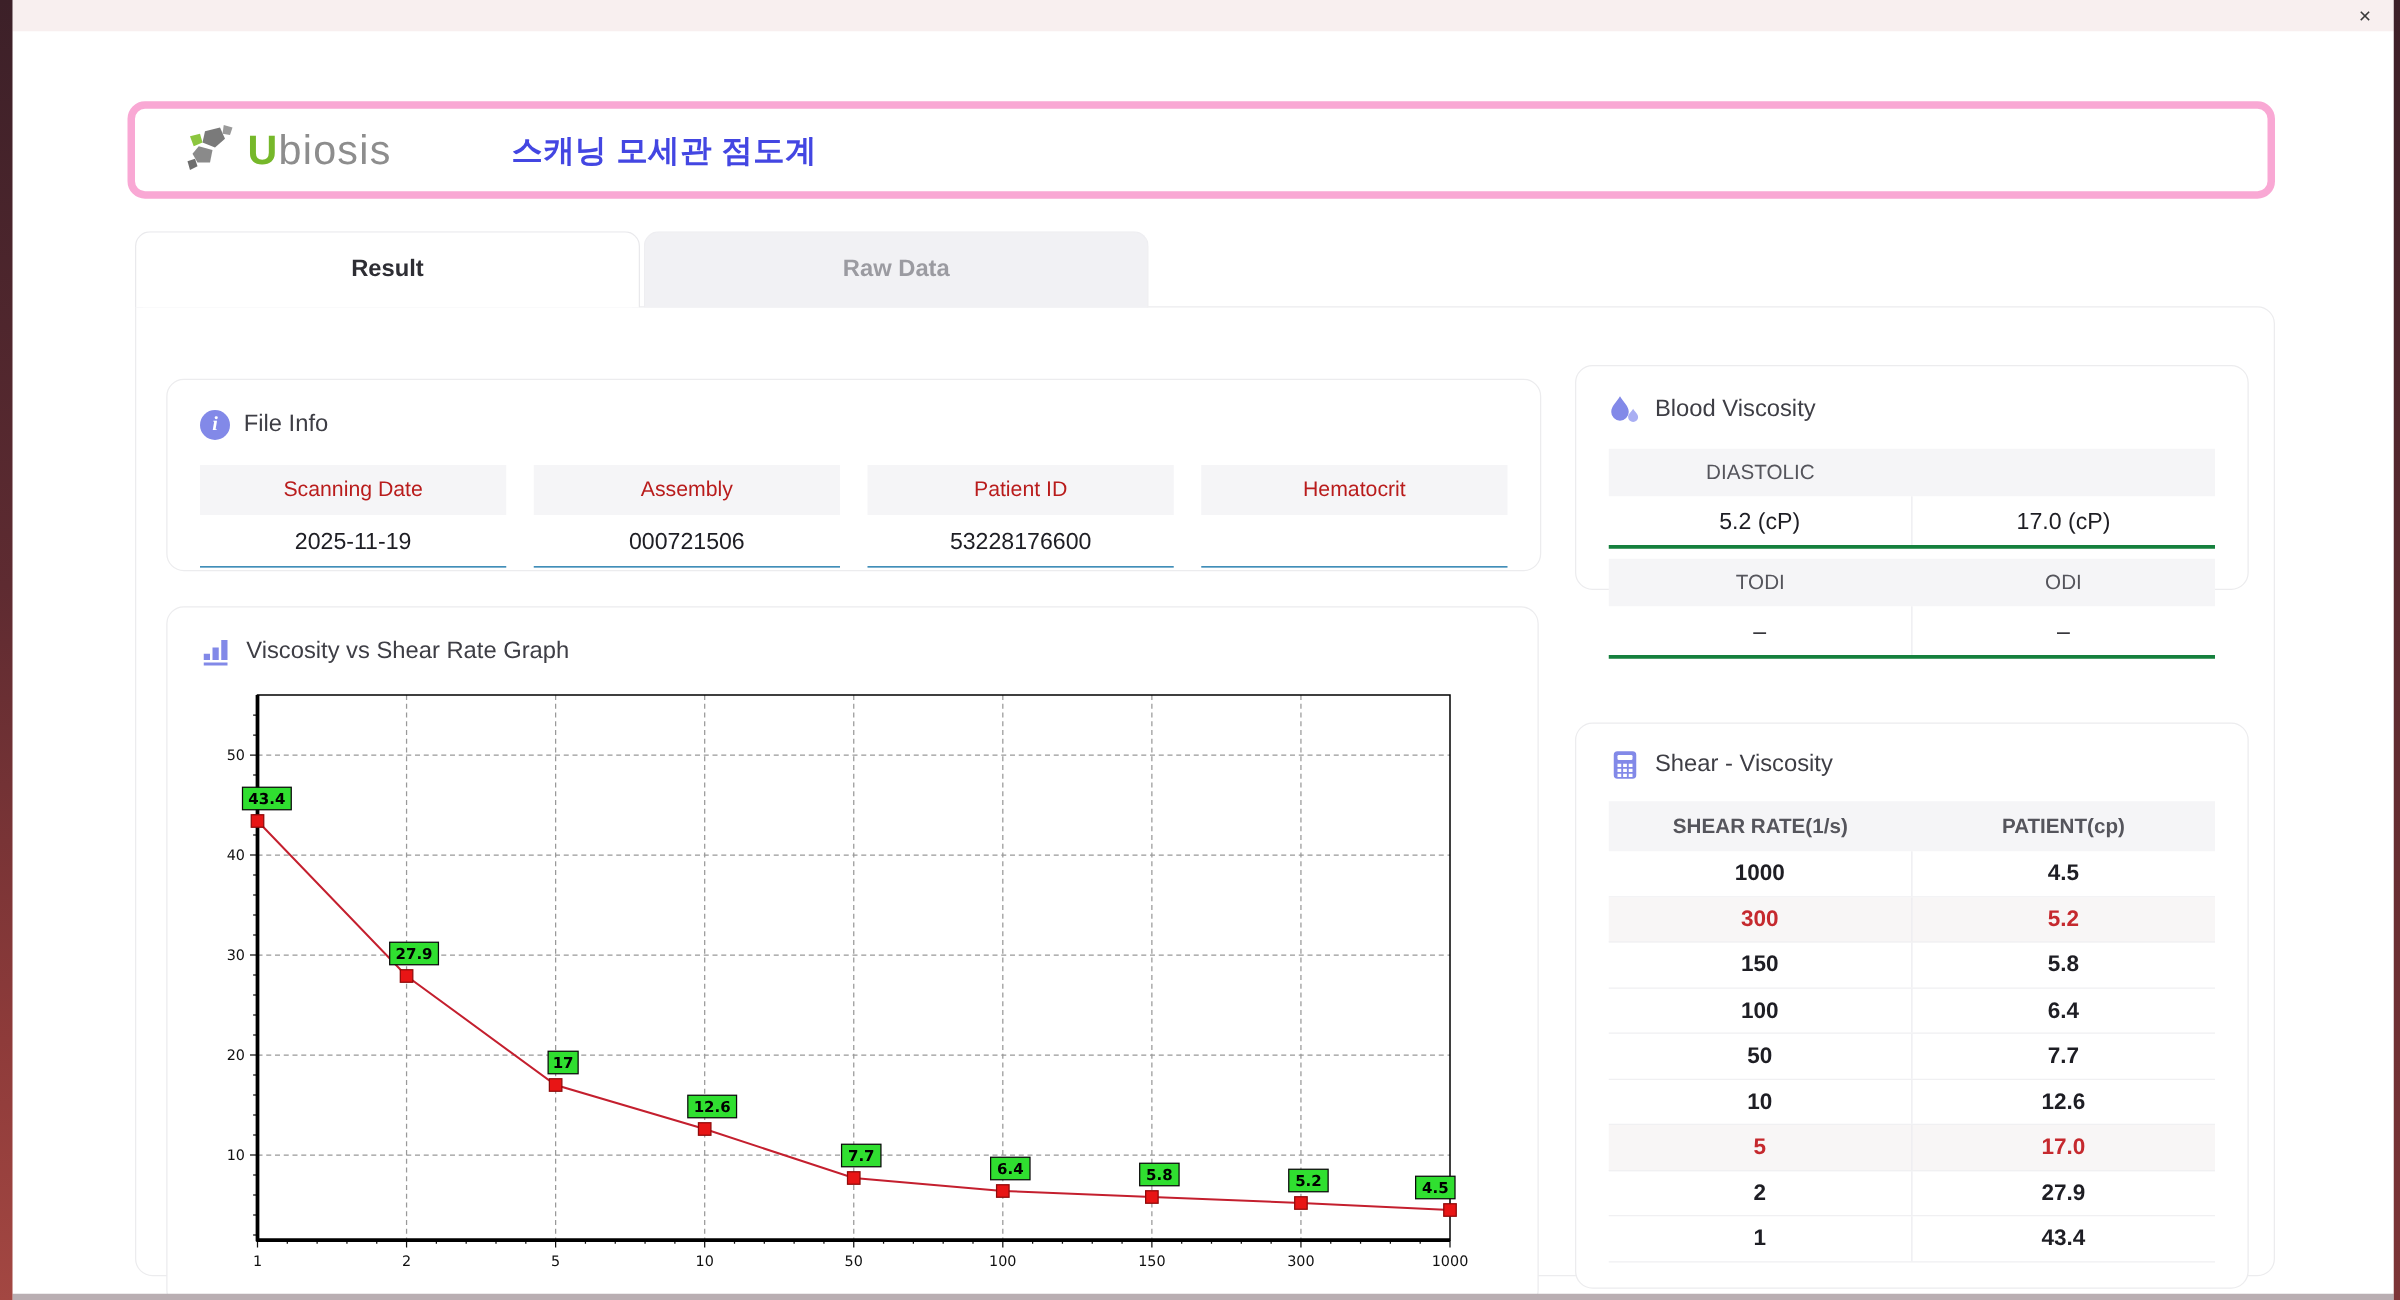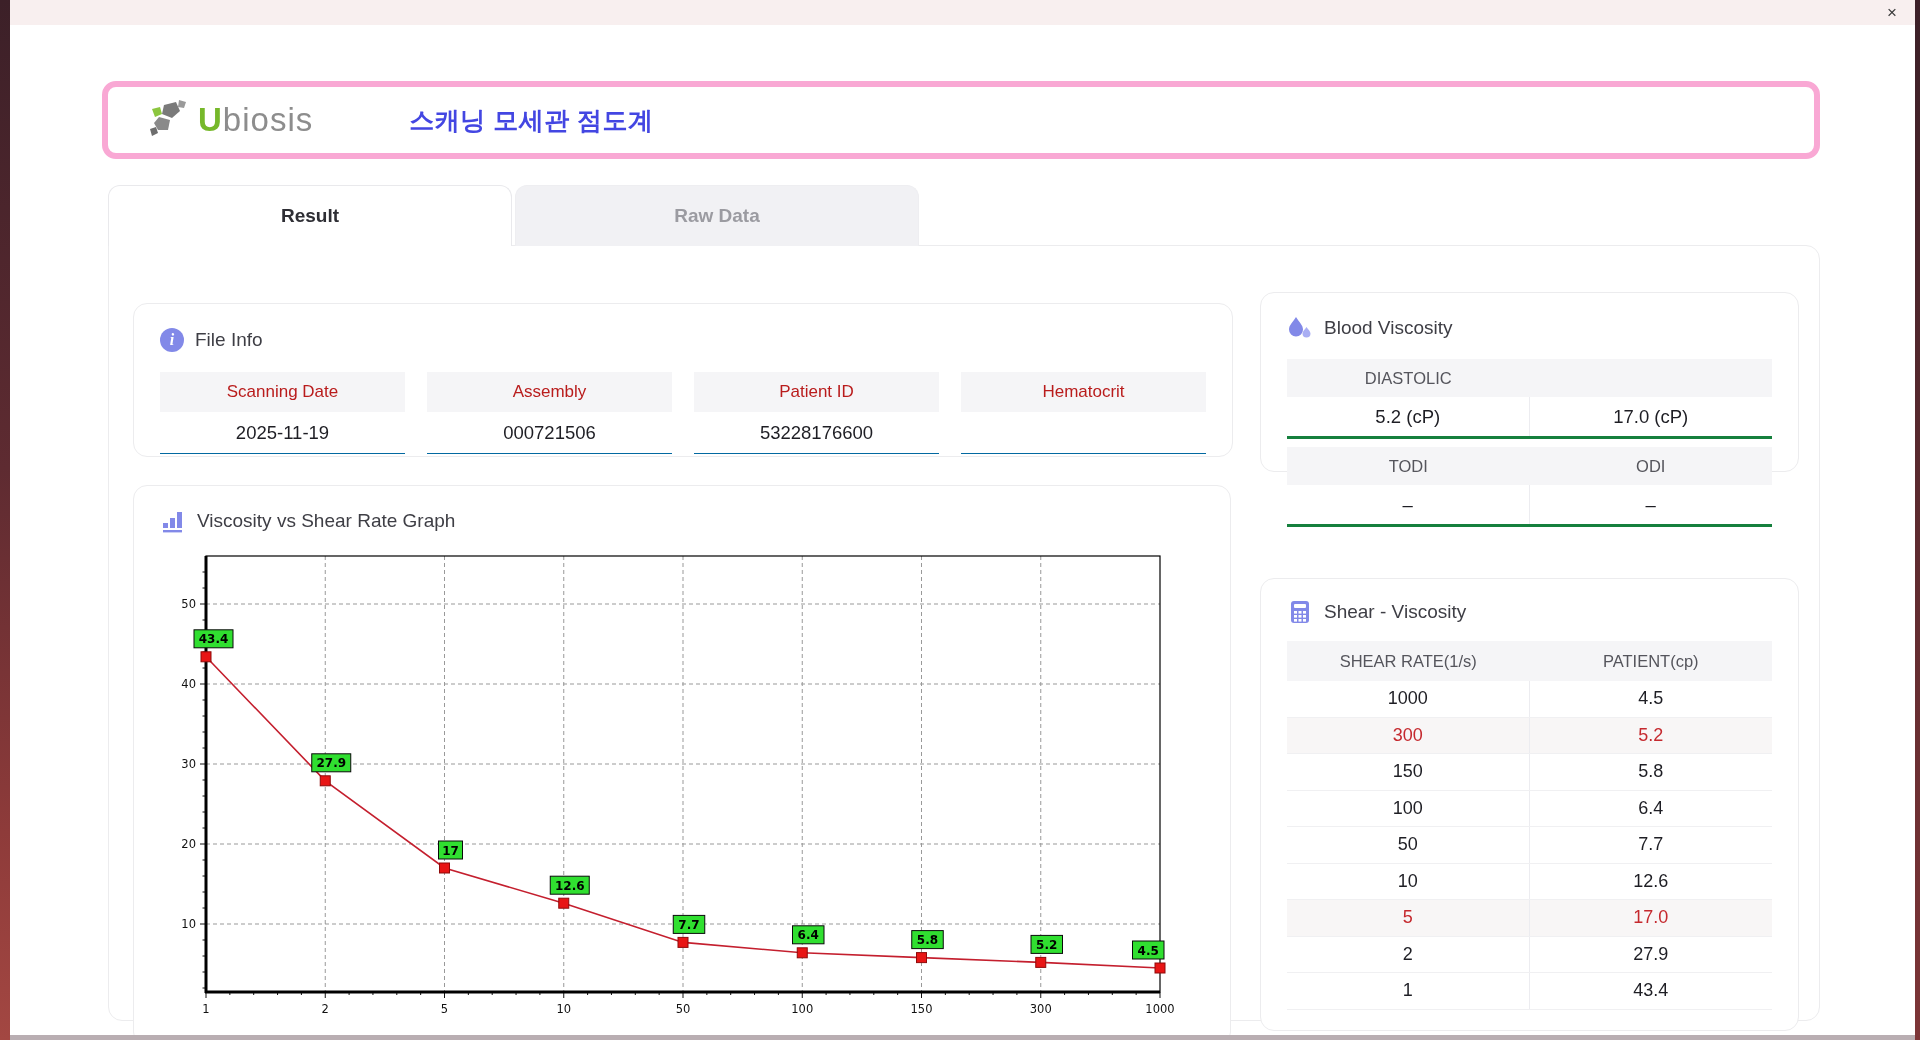--- a/index.html
+++ b/index.html
@@ -64,21 +64,21 @@
   
   .bv-table { margin-top:18px; }
   .bv-head { display:grid; grid-template-columns:1fr 1fr; background:#f5f5f7; height:38px; }
   .bv-head > div { display:flex; align-items:center; justify-content:center; font-size:16.5px; color:#55555c; }
   .bv-vals { display:grid; grid-template-columns:1fr 1fr; height:42px; border-bottom:3px solid #15803d; }
   .bv-vals > div { display:flex; align-items:center; justify-content:center; font-size:18.5px; color:#1e1e24; }
   .bv-vals > div:first-child { border-right:1px solid #ececf0; }
   .bv-gap { height:8px; }
 
   
-  .sv-table { margin-top:16px; }
+  .sv-table { margin-top:16px;font-weight:bold; }
   .sv-head { display:grid; grid-template-columns:1fr 1fr; background:#f5f5f7; height:40px; }
   .sv-head > div { display:flex; align-items:center; justify-content:center; font-size:16.5px; color:#55555c; }
   .sv-row { display:grid; grid-template-columns:1fr 1fr; height:36.5px; border-bottom:1px solid #f0f0f2; }
   .sv-row > div { display:flex; align-items:center; justify-content:center; font-size:18px; color:#1e1e24; }
   .sv-row > div:first-child { border-right:1px solid #ececf0; }
   .sv-row.highlight { background:#f8f6f6; }
   .sv-row.highlight > div { color:#c5292e; }
 
   
   .chart-wrap { margin-top:14px; }

